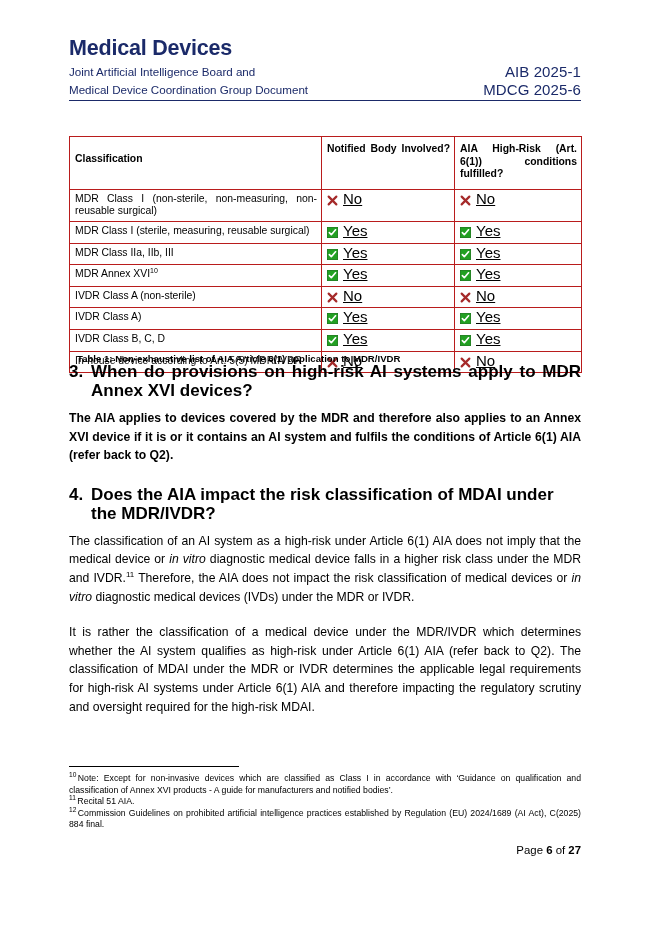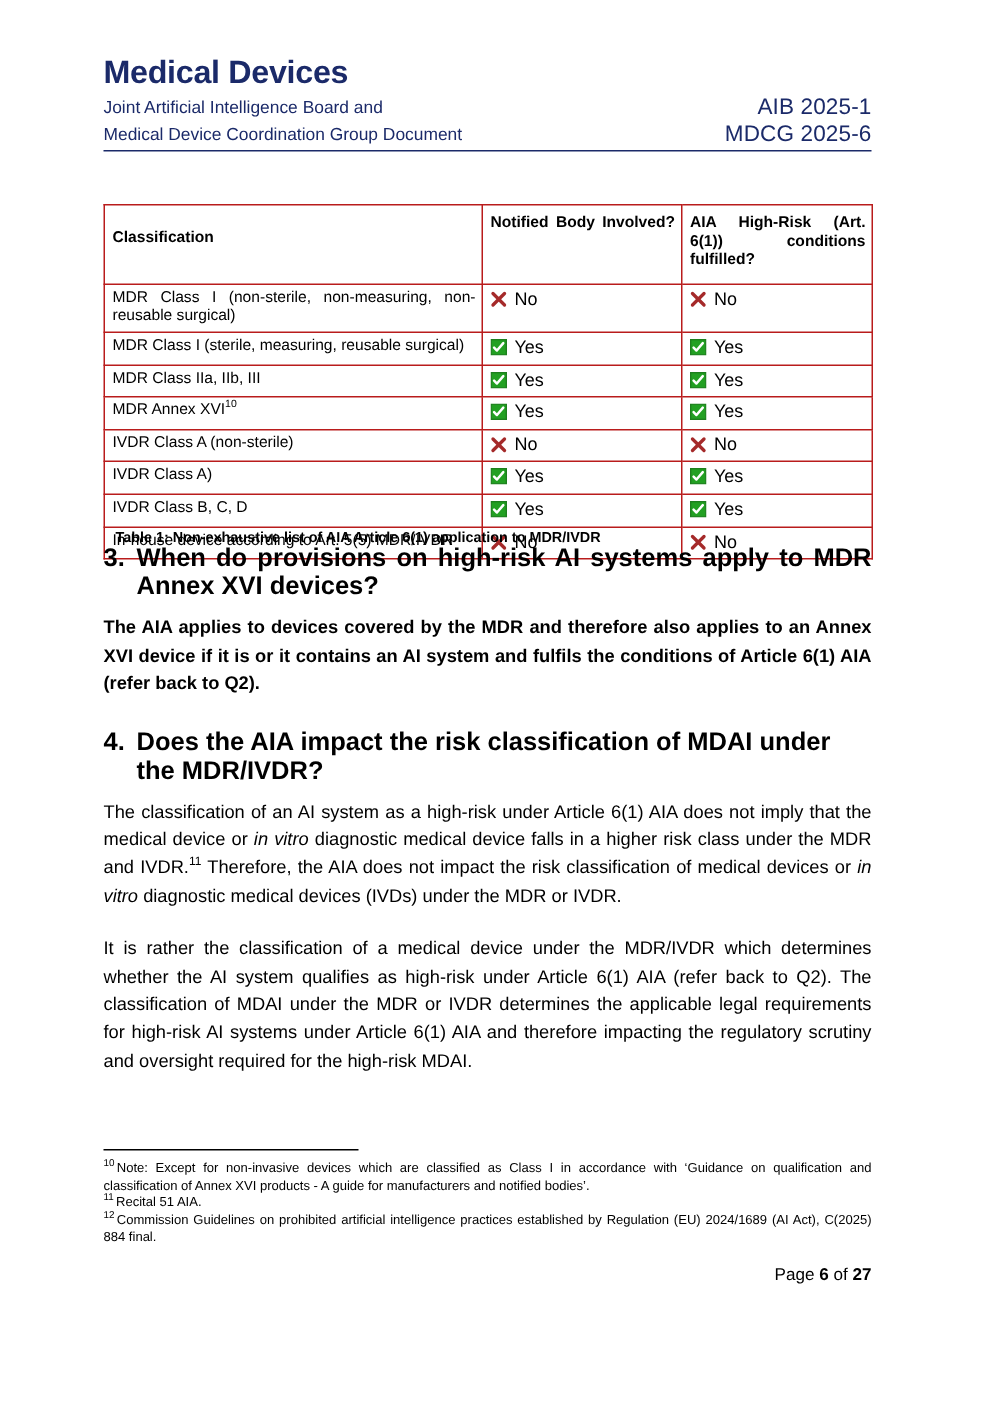--- a/index.html
+++ b/index.html
@@ -112,21 +112,21 @@
     padding-top: 4px;
     padding-bottom: 4px;
   }
   .mark {
     display: inline-block;
     width: 11px;
     height: 11px;
     vertical-align: -2px;
     margin-right: 5px;
   }
-  .vlabel { font-size: 12px; }
+  .vlabel { font-size: 15px; text-decoration: underline; }
   sup.fn {
     font-size: 7px;
     vertical-align: super;
     line-height: 0;
   }
 
   
   .caption {
     position: absolute;
     left: 77px;

